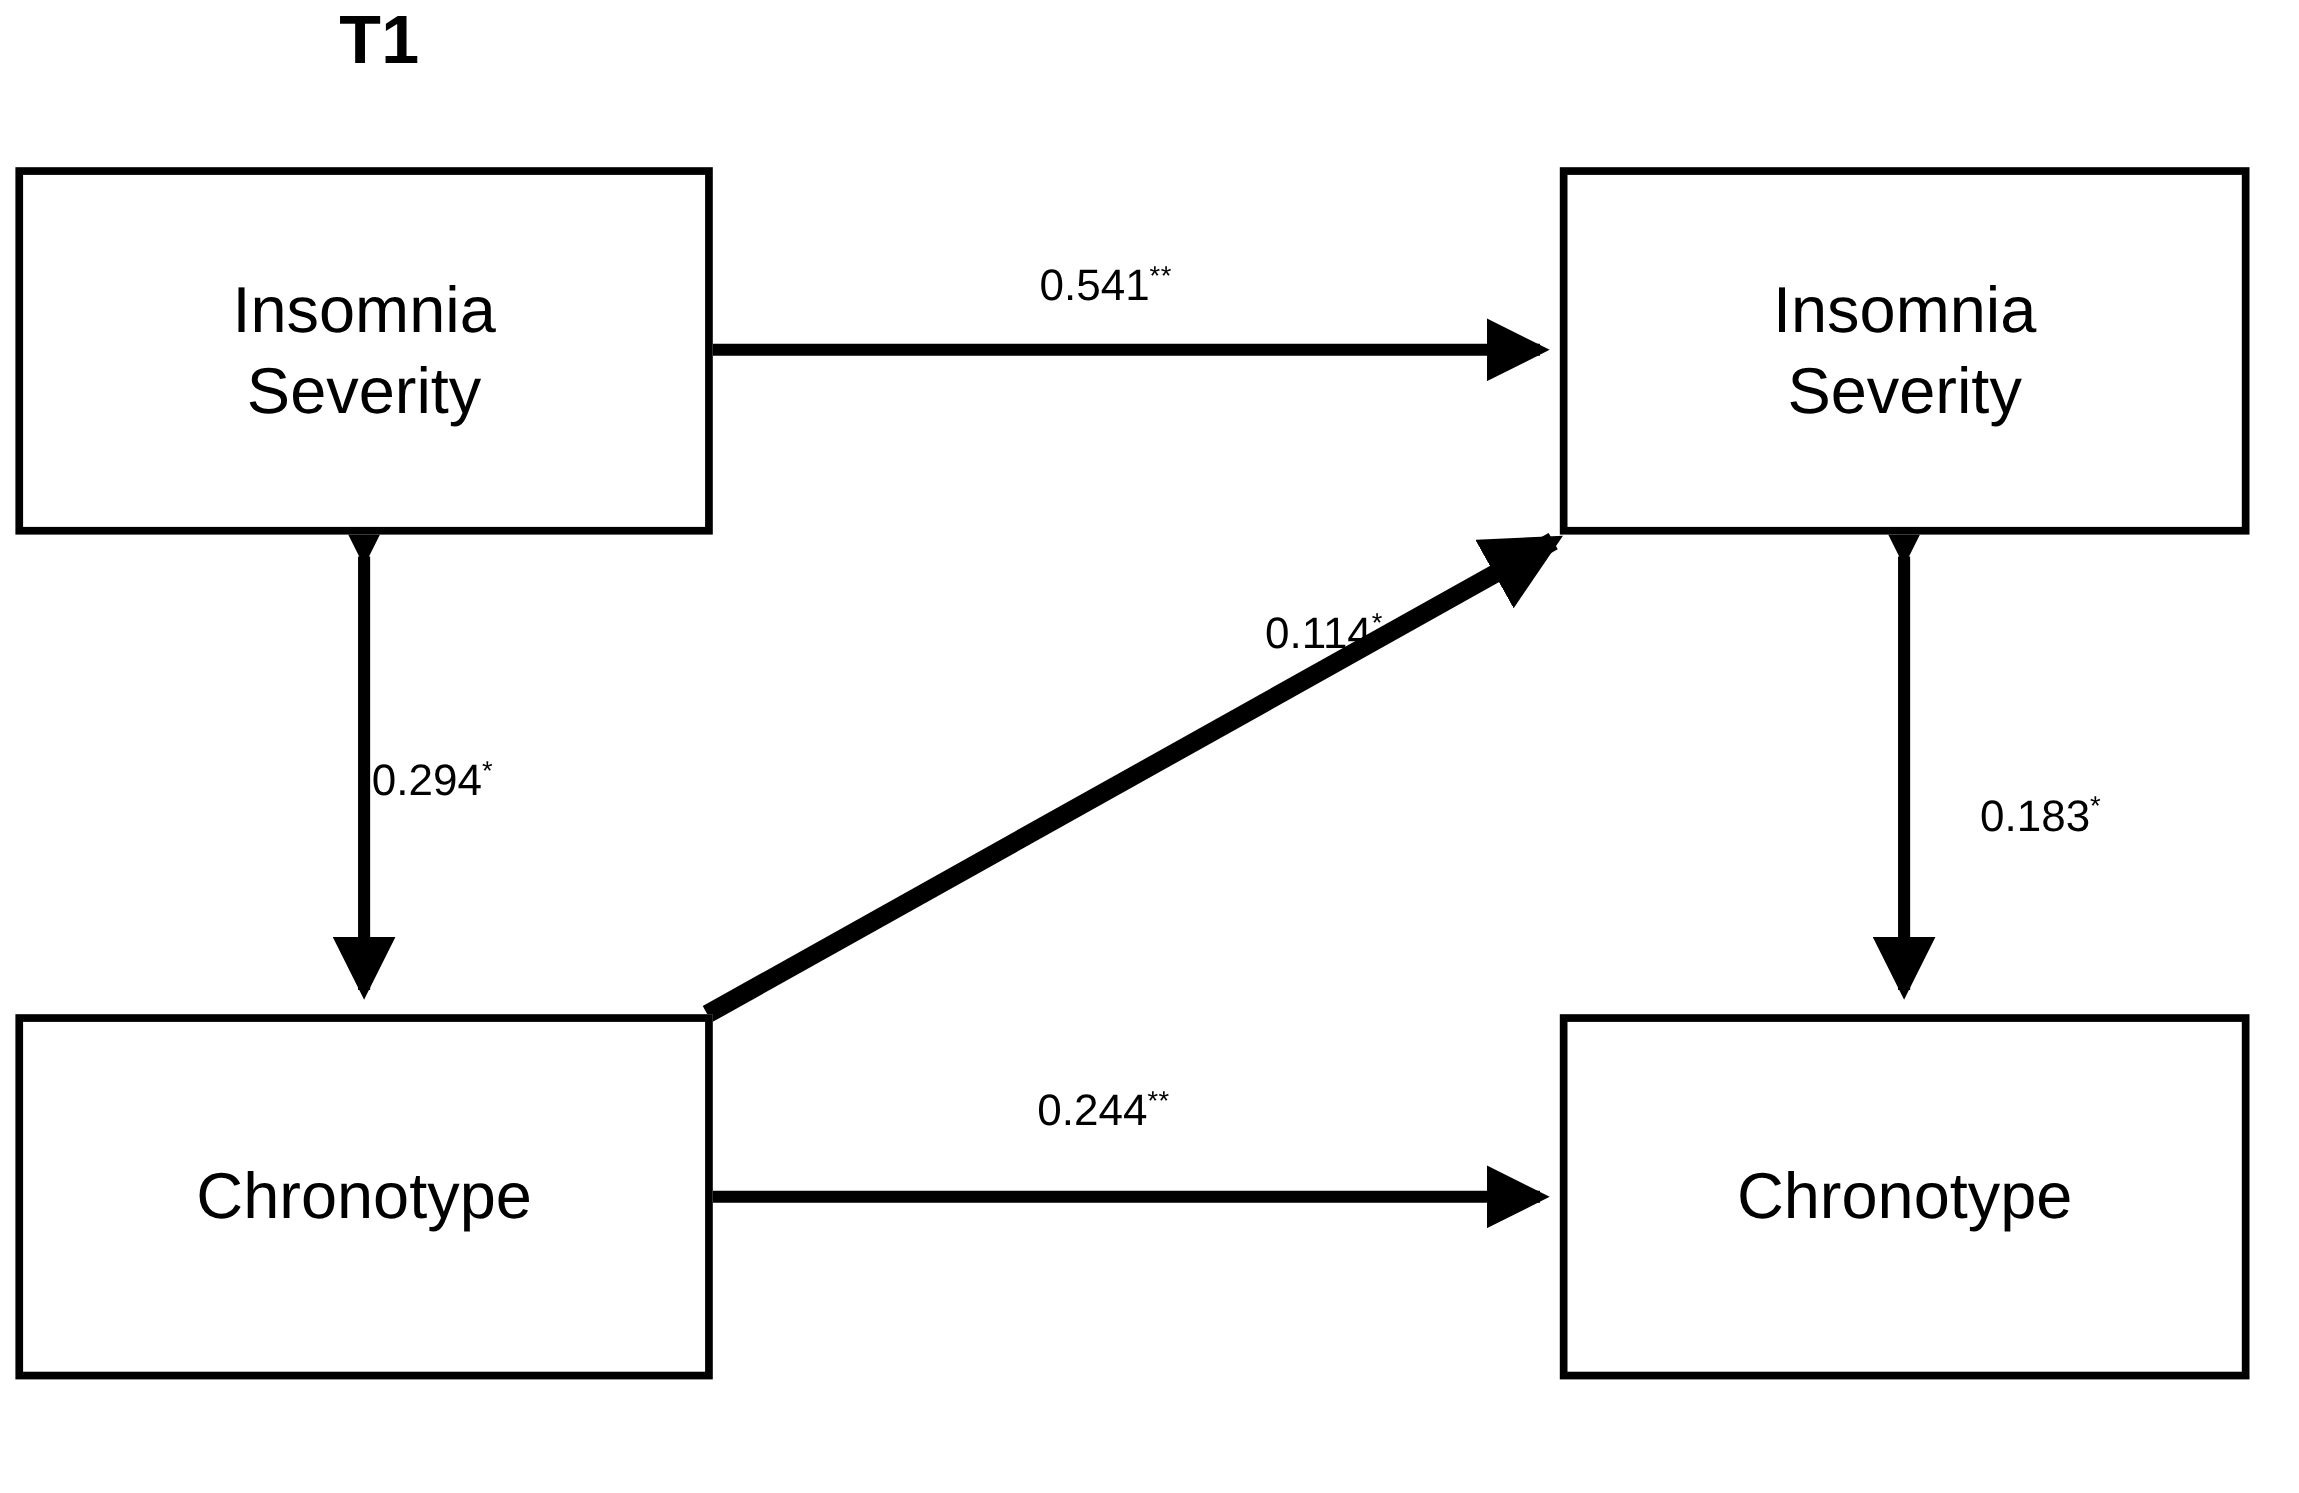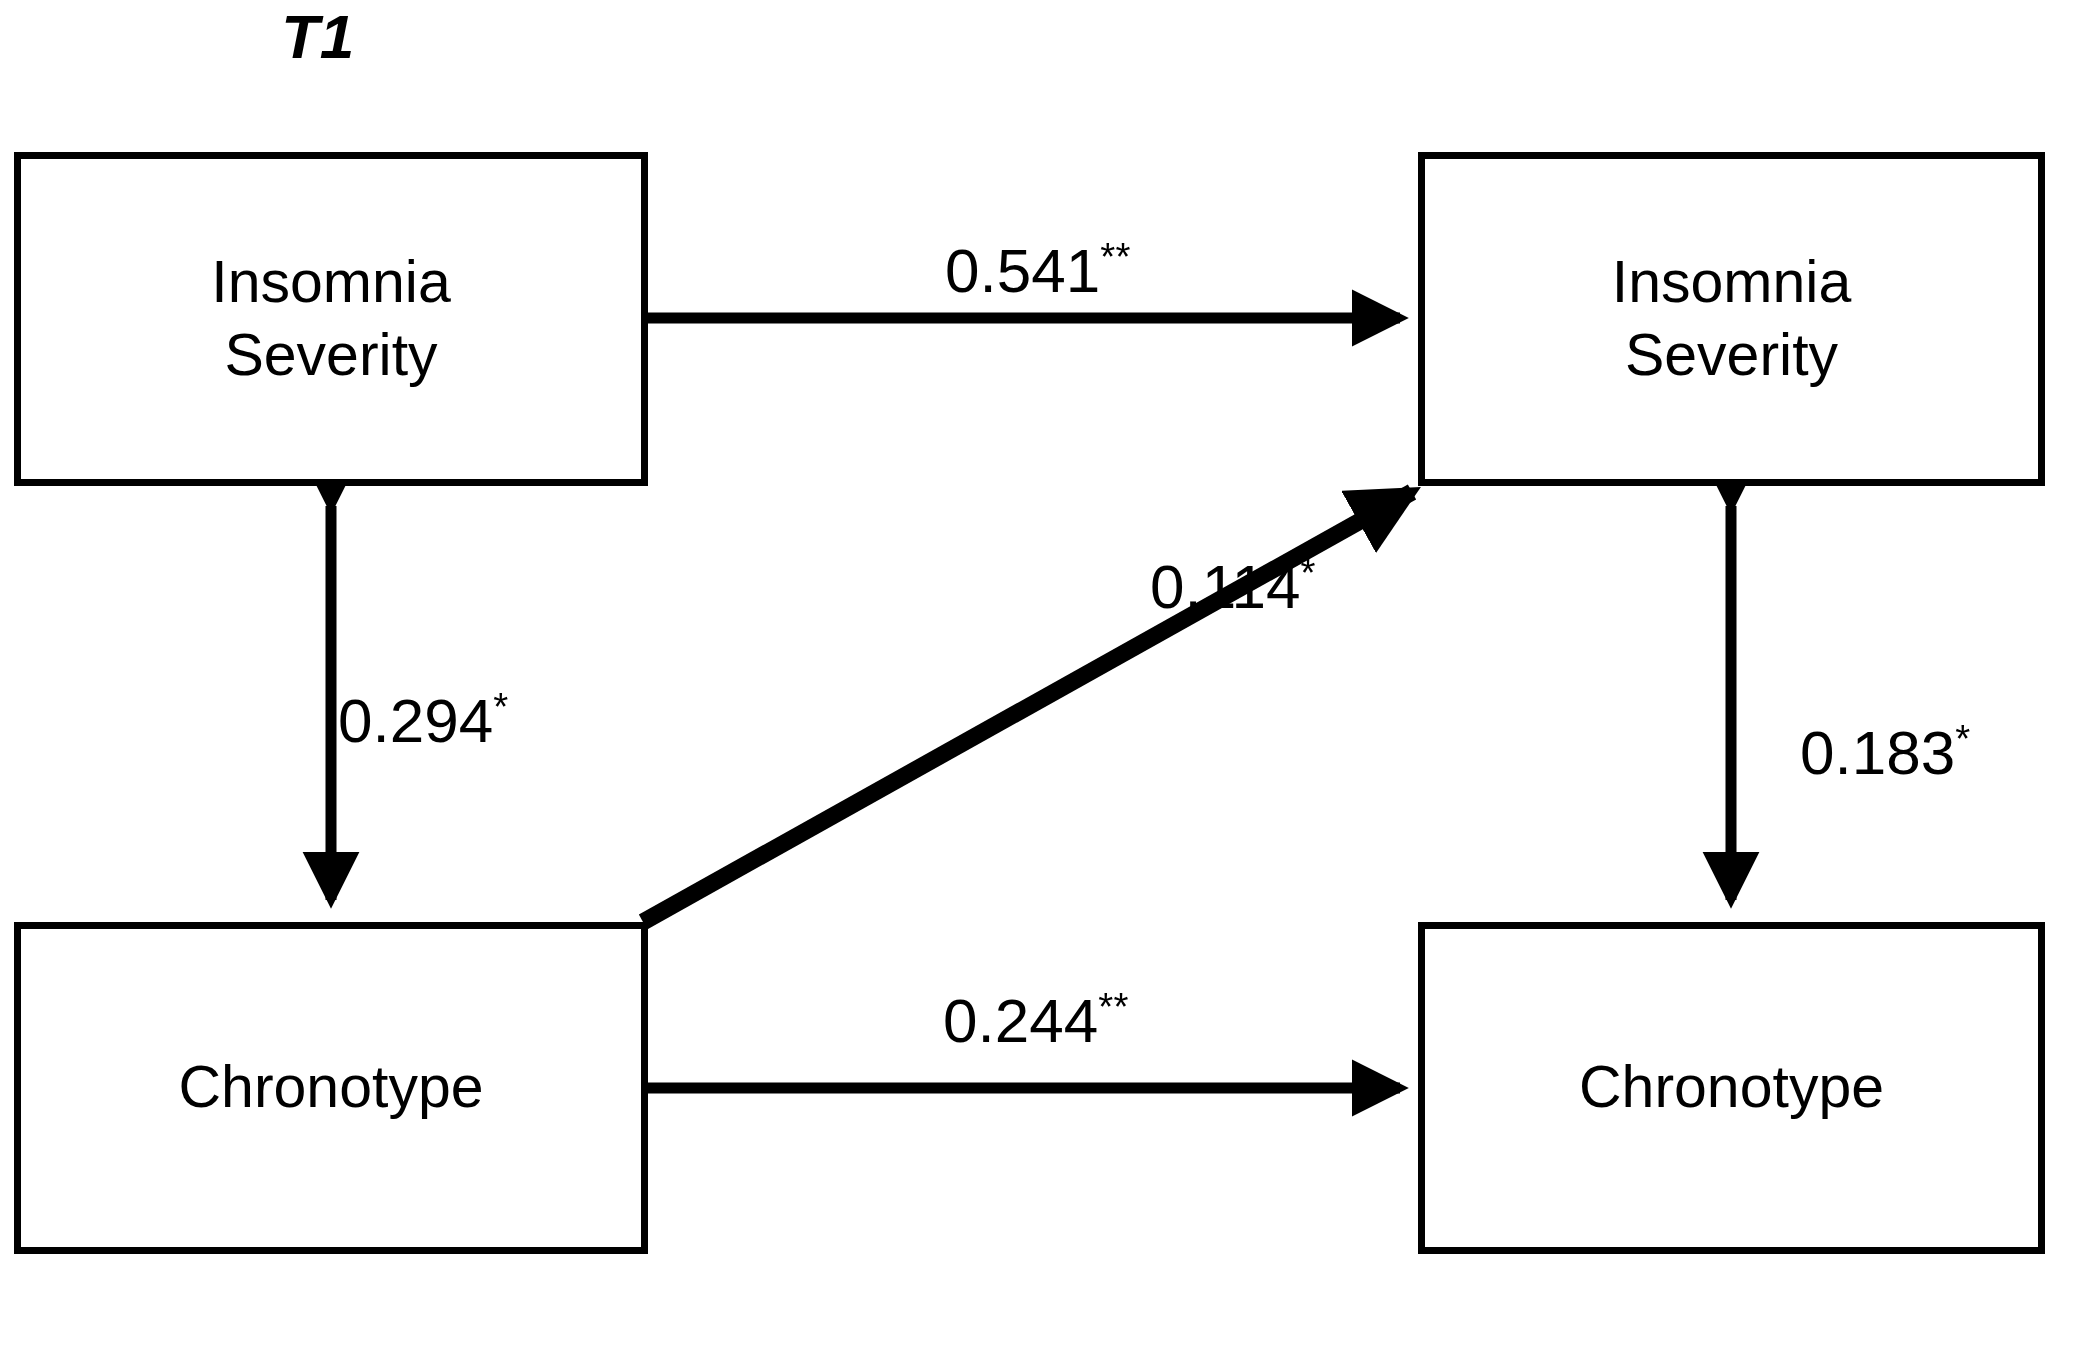--- a/index.html
+++ b/index.html
@@ -27,21 +27,21 @@
     pointer-events: none;
   }
   .wave-header {
     position: absolute;
     font-size: 62px;
     font-weight: bold;
     text-align: center;
     letter-spacing: 0.5px;
     line-height: 1;
   }
-  #header-t1 { left: 1px;  top: 6px;  width: 634px; font-style: italic; }
+  #header-t1 { left: 28px;  top: 6px;  width: 634px; }
   #header-t2 { left: 1418px; top: 6px; width: 627px; }
 
   .construct-box {
     position: absolute;
     border: 7px solid #000000;
     background: #ffffff;
     box-sizing: border-box;
     display: flex;
     align-items: center;
     justify-content: center;
@@ -52,21 +52,21 @@
     line-height: 1.24;
     white-space: pre-line;
   }
   #box-t1-insomnia   { left: 14px;   top: 152px;  width: 634px; height: 334px; }
   #box-t2-insomnia   { left: 1418px; top: 152px;  width: 627px; height: 334px; }
   #box-t1-chronotype { left: 14px;   top: 922px;  width: 634px; height: 332px; }
   #box-t2-chronotype { left: 1418px; top: 922px;  width: 627px; height: 332px; }
 
   .path-label {
     position: absolute;
-    font-size: 62px;
+    font-size: 40px;
     line-height: 1;
     white-space: nowrap;
   }
   .path-label sup {
     font-size: 0.62em;
     vertical-align: super;
     line-height: 0;
     letter-spacing: 0.5px;
   }
   #label-ar-insomnia  { left: 945px;  top: 240px; }

